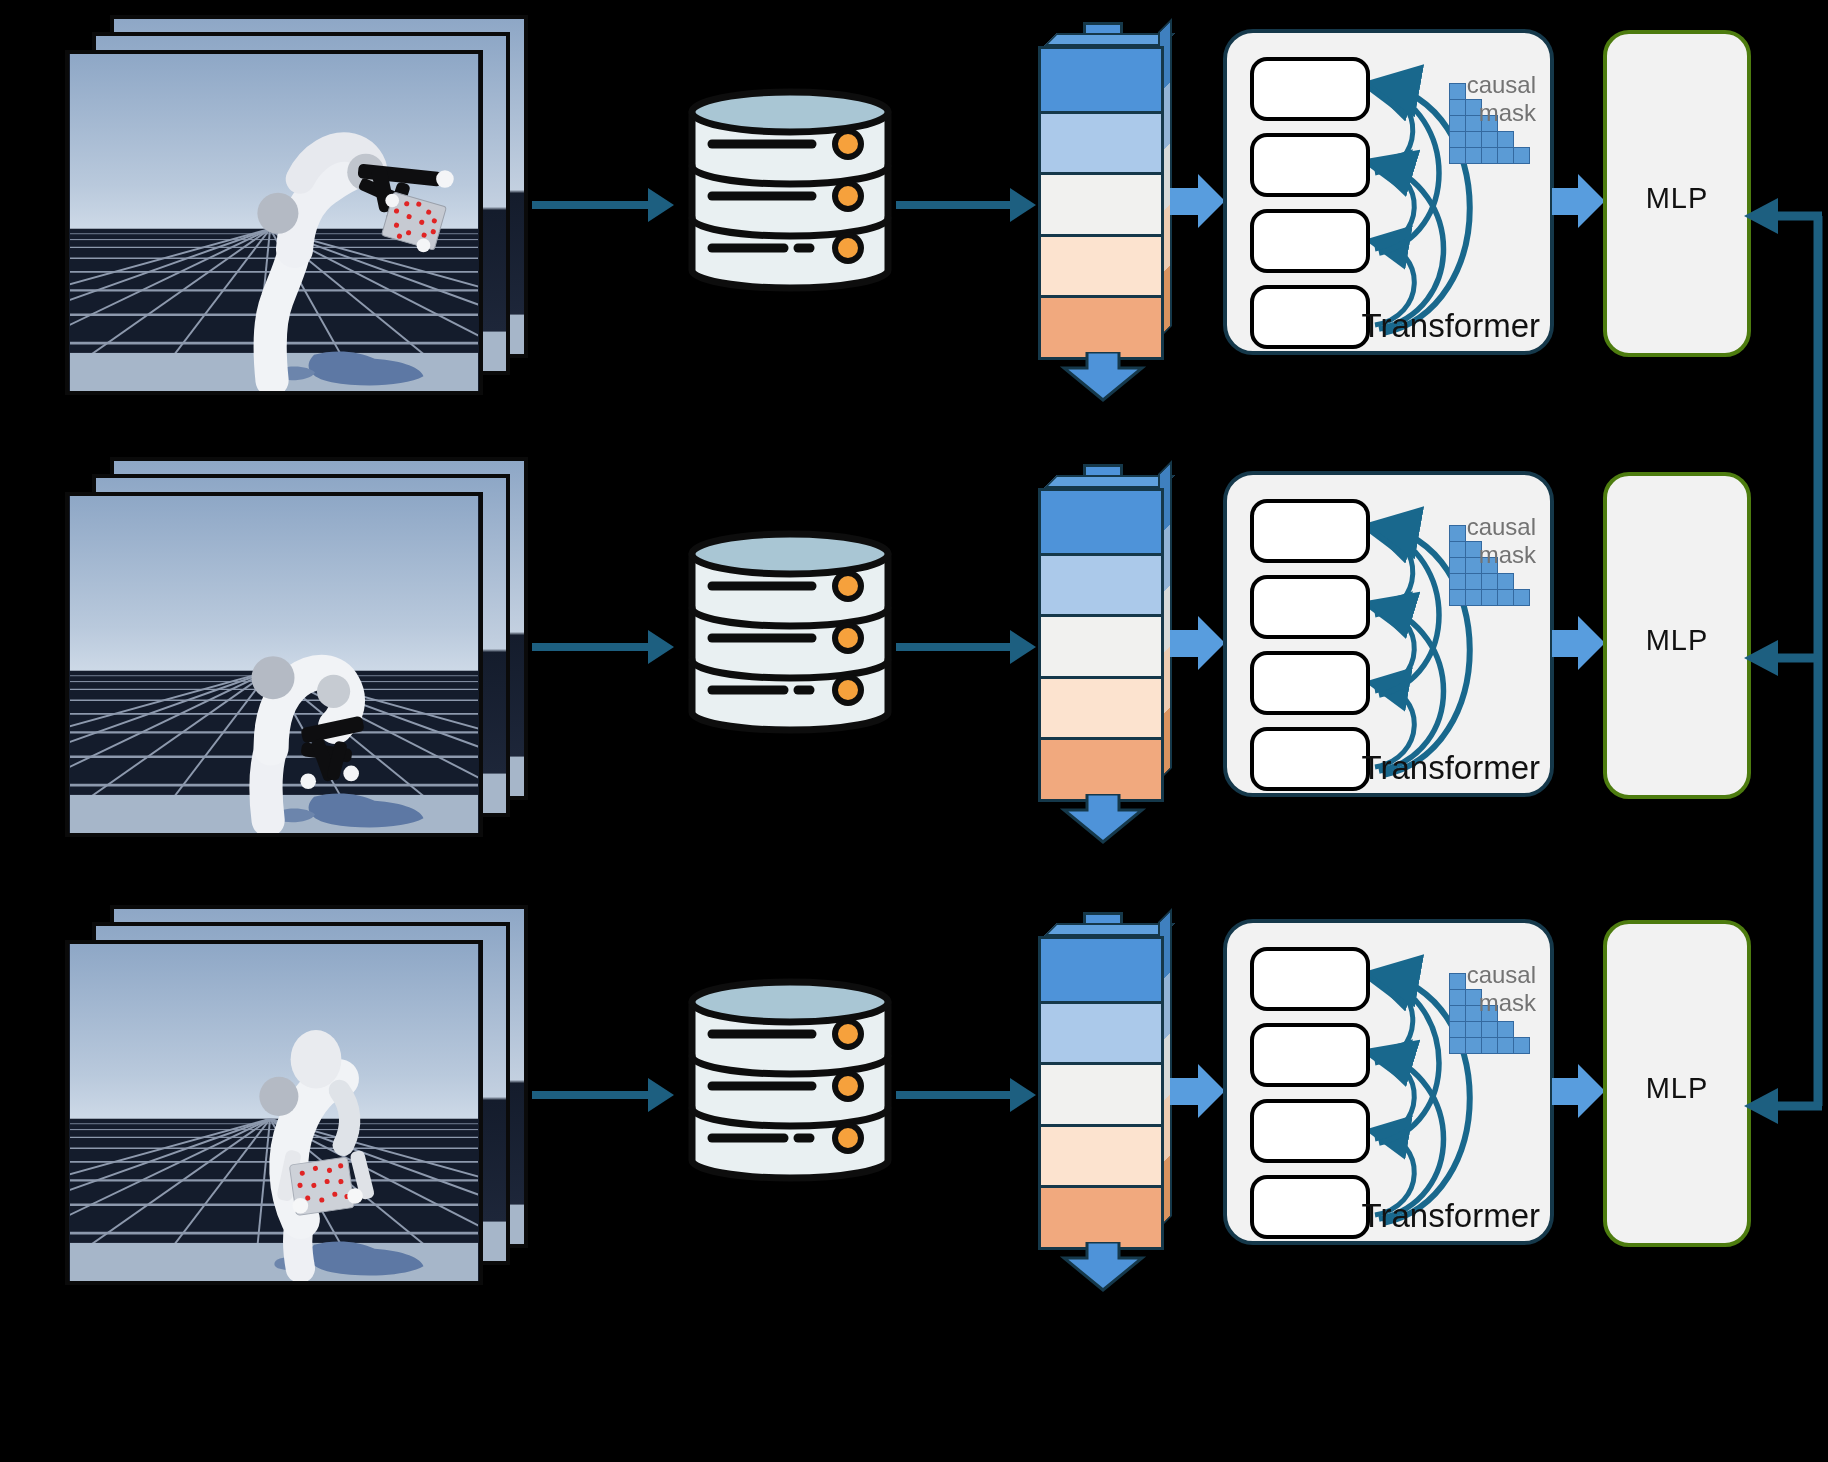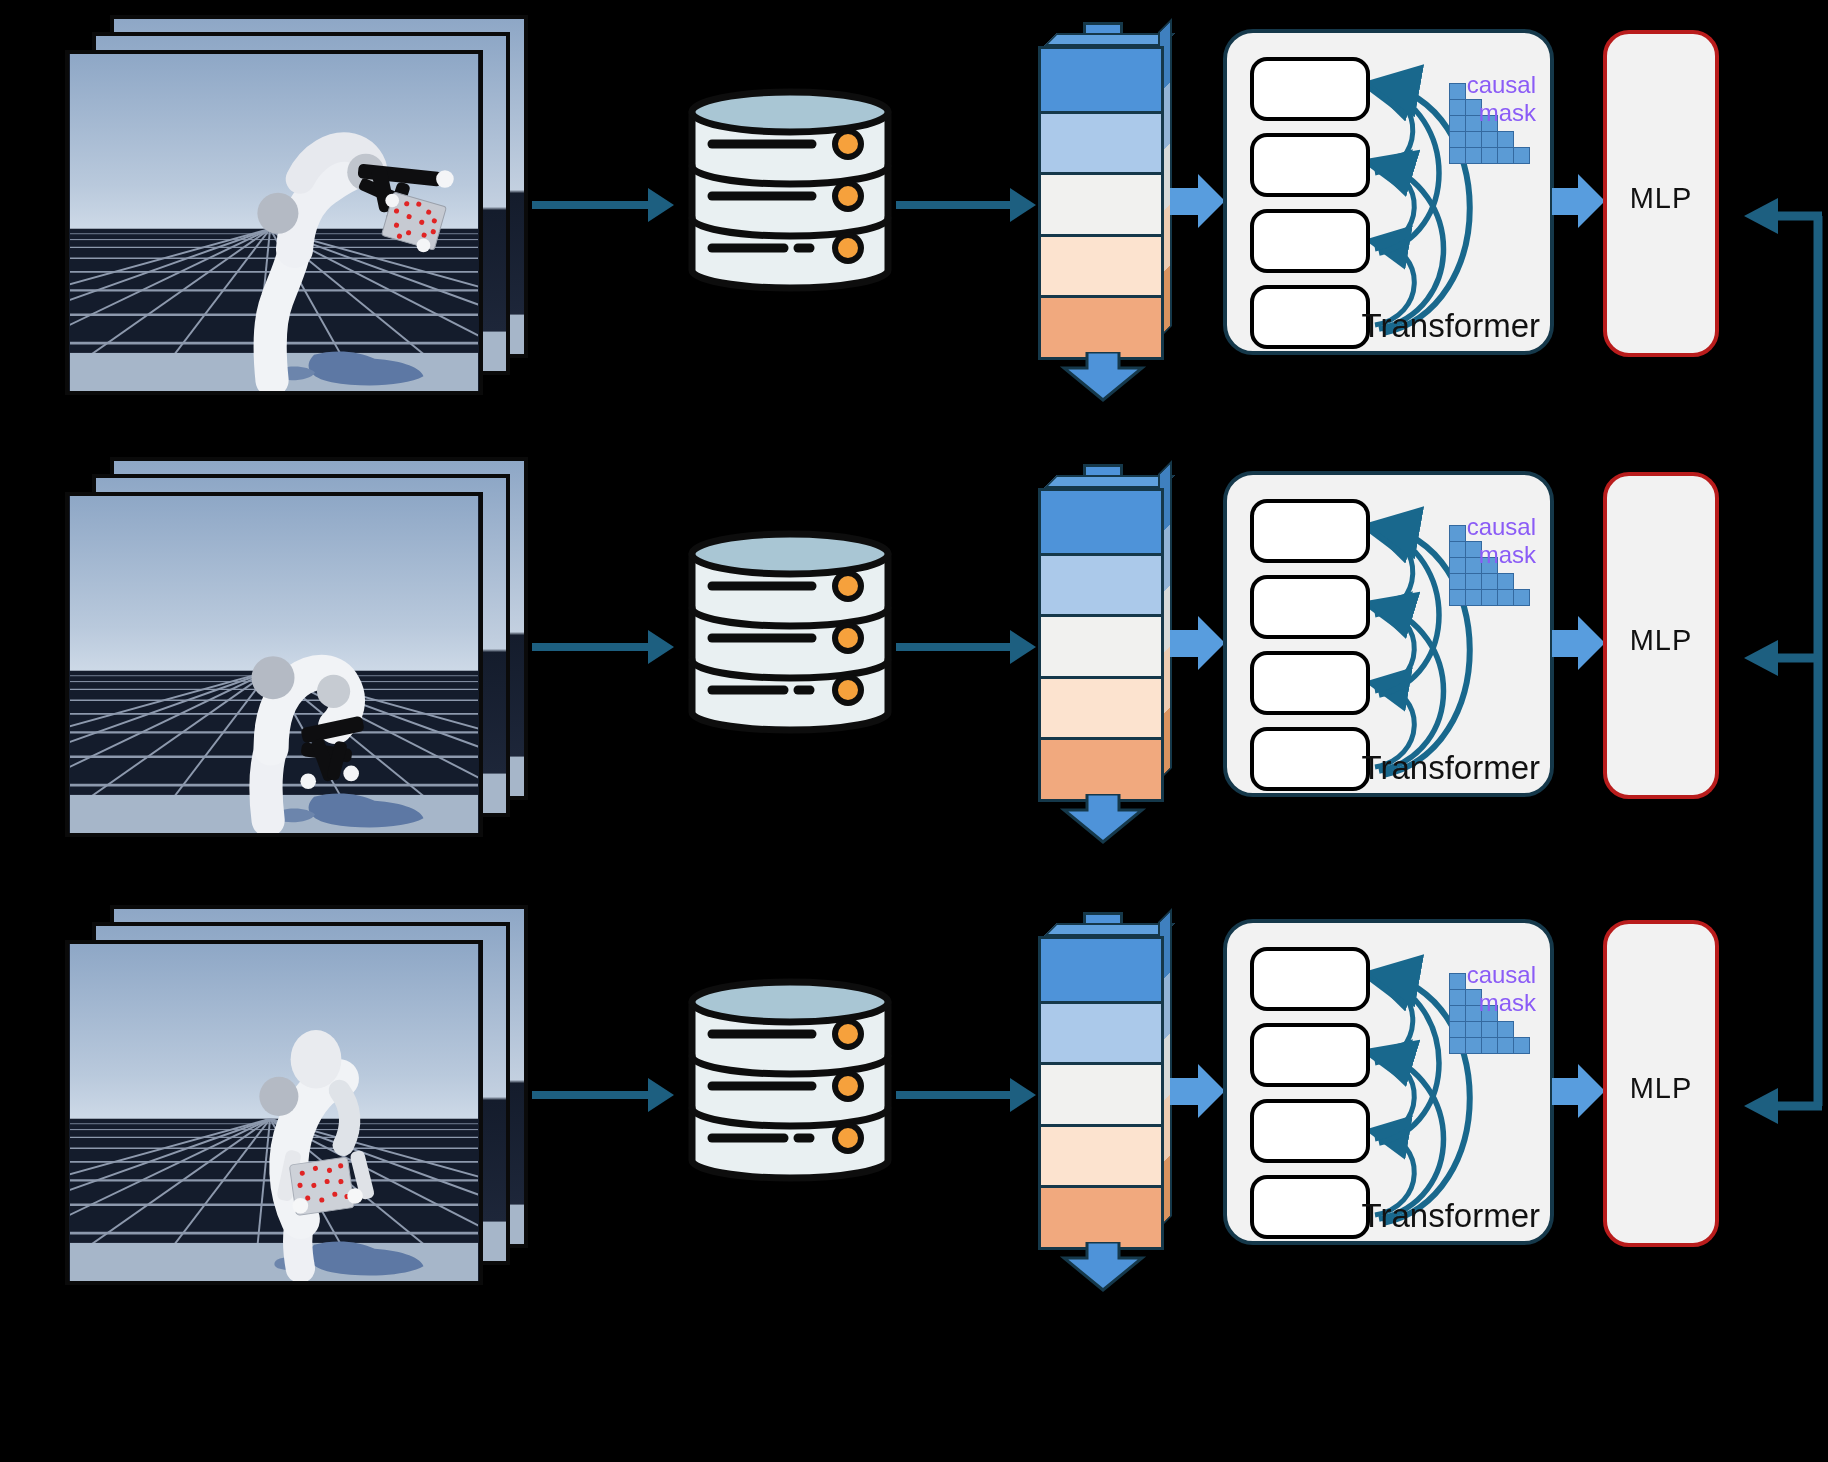--- a/index.html
+++ b/index.html
@@ -45,26 +45,26 @@
   
   .tbox{position:absolute;left:1223px;top:29px;width:331px;height:326px;background:#f2f2f2;
         border:4px solid #15384a;border-radius:30px;box-sizing:border-box;}
   .slot{position:absolute;left:23px;width:120px;height:64px;background:#fff;
         border:4px solid #000;border-radius:17px;box-sizing:border-box;}
   .s1{top:24px;} .s2{top:100px;} .s3{top:176px;} .s4{top:252px;}
   .arcs{position:absolute;left:0;top:0;width:323px;height:318px;}
   .mask{position:absolute;left:222px;top:50px;}
   .mask-row{display:flex;}
   .mcell{width:17px;height:17px;background:#5b9bd5;border:1px solid #34699f;box-sizing:border-box;margin-right:-1px;margin-bottom:-1px;}
-  .mlabel{position:absolute;right:14px;top:38px;text-align:right;font-size:24px;line-height:28px;color:#8b5cf6;}
+  .mlabel{position:absolute;right:14px;top:38px;text-align:right;font-size:24px;line-height:28px;color:#737373;}
   .tlabel{position:absolute;right:10px;bottom:6px;font-size:33px;color:#111;}
 
   
-  .mlp{position:absolute;left:1603px;top:30px;width:116px;height:327px;background:#f2f2f2;
-       border:4px solid #b91c1c;border-radius:26px;box-sizing:border-box;}
+  .mlp{position:absolute;left:1603px;top:30px;width:148px;height:327px;background:#f2f2f2;
+       border:4px solid #4d7c0f;border-radius:26px;box-sizing:border-box;}
   .mlp-label{position:absolute;left:0;right:0;top:148px;text-align:center;font-size:29px;letter-spacing:1px;color:#111;}
 
   
   #feedback{position:absolute;left:0;top:0;width:1828px;height:1462px;pointer-events:none;}
 </style>
 </head>
 <body>
 
 <div id="canvas">
 

